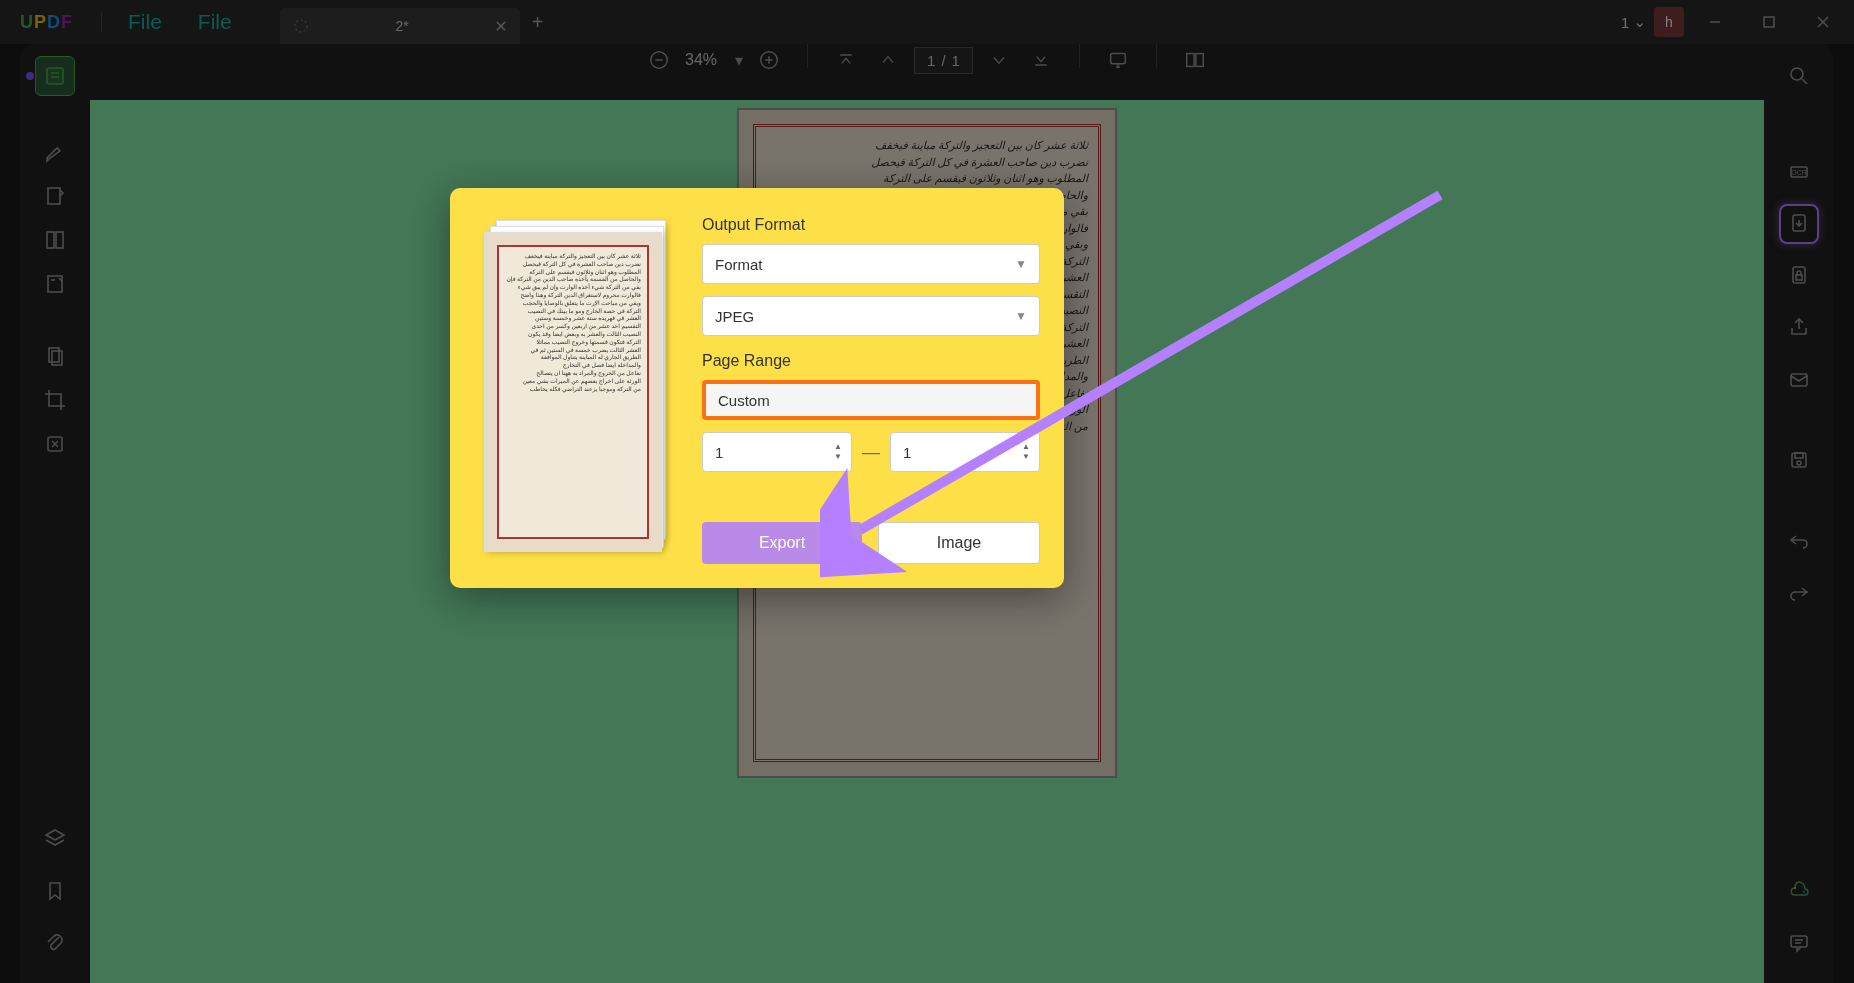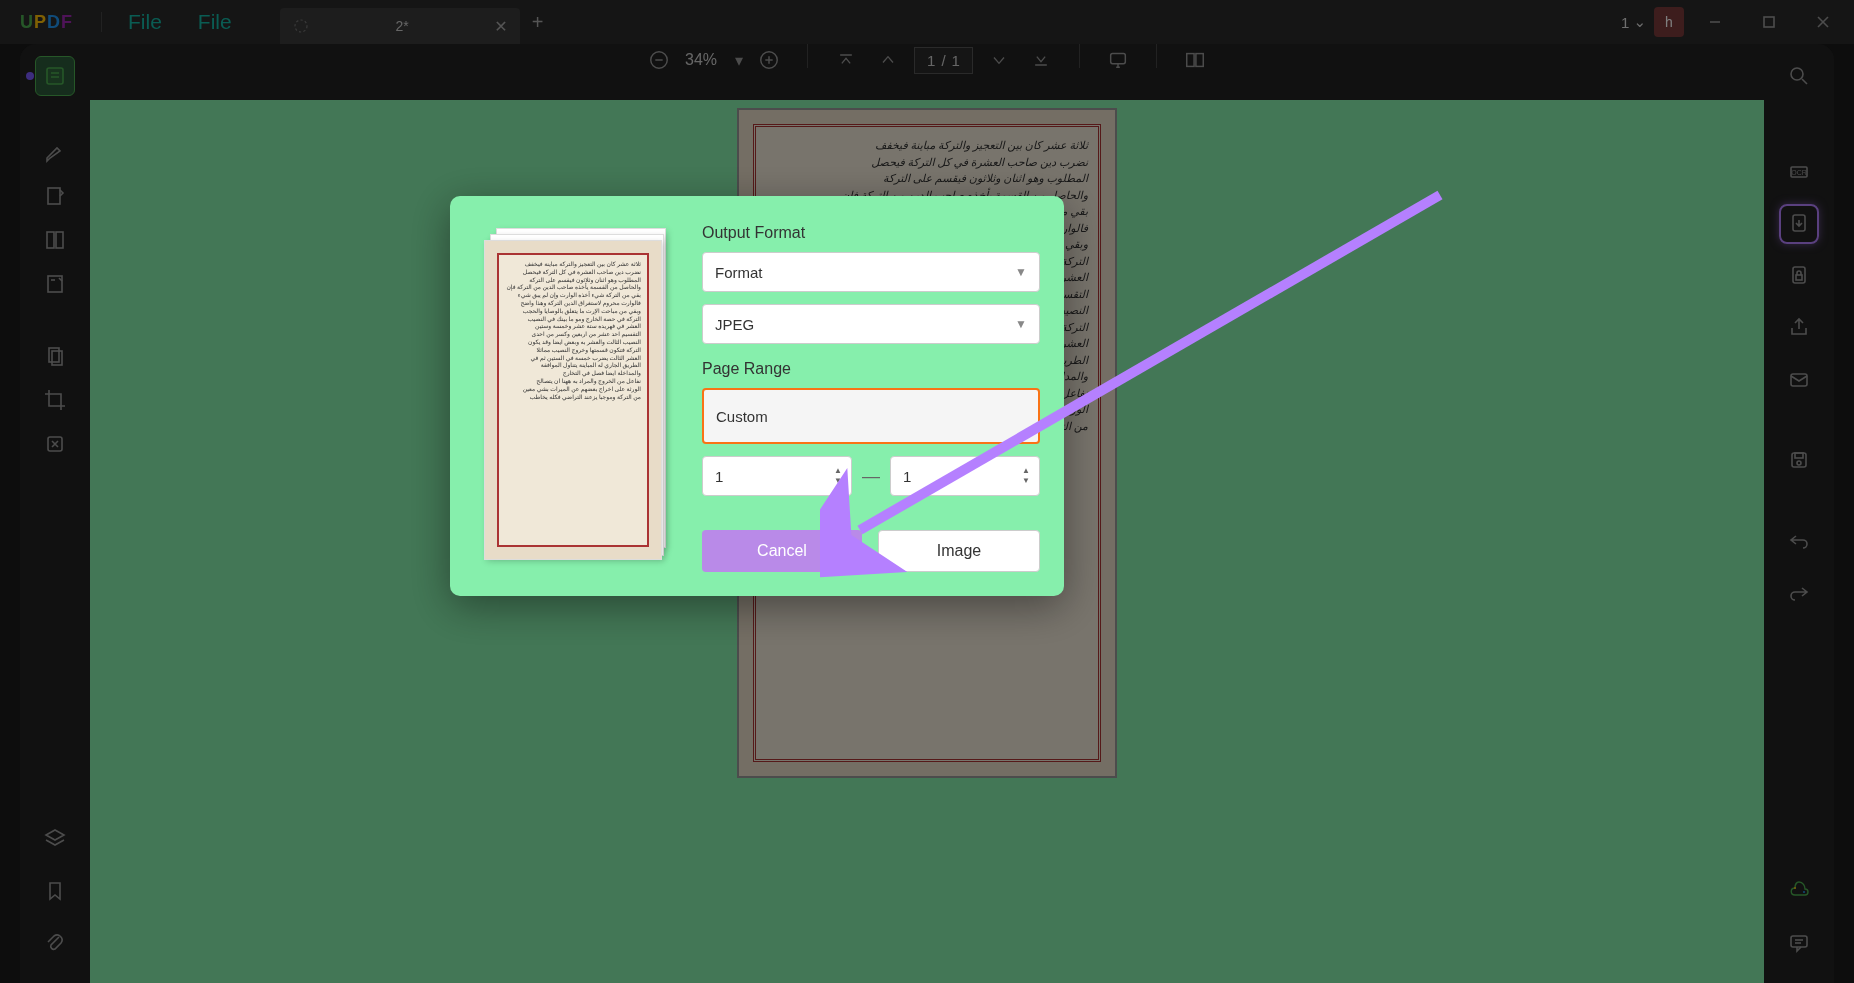--- a/index.html
+++ b/index.html
@@ -53,37 +53,37 @@
 
 .canvas { position:absolute; left:70px; right:70px; top:56px; bottom:0; background:#86efac; display:flex; justify-content:center; padding-top:8px;font-style:italic; }
 .page-img { width: 380px; height: 670px; background: #e8dcc8; border: 2px solid #999; position:relative; }
 .page-inner { position:absolute; inset:14px; border: 3px double #a33; background:#f0e8d8; padding:10px; font-size:11px; line-height:1.5; color:#333; direction:rtl; text-align:right; font-family: serif; overflow:hidden; }
 
 
 .overlay { position: fixed; inset: 0; background: rgba(0,0,0,0.5); z-index: 10; }
 
 
 .dialog {
-  position: fixed; z-index: 20; left: 450px; top: 196px; width: 614px; height: 400px;
-  background: #86efac; border-radius: 10px; box-shadow: 0 10px 40px rgba(0,0,0,0.4);
+  position: fixed; z-index: 20; left: 450px; top: 188px; width: 614px; height: 400px;
+  background: #fde047; border-radius: 10px; box-shadow: 0 10px 40px rgba(0,0,0,0.4);
   display: flex; padding: 24px;
 }
 .dlg-preview { width: 200px; display:flex; align-items:flex-start; justify-content:center; padding-top:8px; }
 .preview-stack { position:relative; width:180px; height:330px; }
 .preview-pg { position:absolute; background:#fff; border:1px solid #ddd; box-shadow: 2px 2px 6px rgba(0,0,0,0.15); }
 .preview-pg.p3 { left:12px; top:0; width:170px; height:320px; }
 .preview-pg.p2 { left:6px; top:6px; width:174px; height:322px; }
 .preview-pg.p1 { left:0; top:12px; width:178px; height:320px; background:#e8dcc8; }
 .preview-inner { position:absolute; inset:12px; border:2px double #a33; background:#f0e8d8; font-size:6px; line-height:1.3; padding:6px; color:#333; direction:rtl; overflow:hidden; font-family:serif; }
 
 .dlg-form { flex:1; padding-left: 28px; display:flex; flex-direction:column; }
 .dlg-label { font-size: 16px; color: #333; margin-bottom: 10px; margin-top: 4px; }
 .dlg-select { width: 100%; height: 40px; border: 1px solid #ccc; border-radius: 4px; background:#fff; padding: 0 12px; font-size: 15px; color:#333; display:flex; align-items:center; justify-content:space-between; margin-bottom: 12px; cursor:pointer; position:relative; }
 .dlg-select .caret { color:#888; font-size:12px; }
-.dlg-input { width: 100%; height: 56px; border: 2px solid #f97316; border-radius: 4px; background:#f5f5f5; padding: 0 12px; font-size: 15px; color:#333; display:flex; align-items:center; margin-bottom:12px; }
+.dlg-input { width: 100%; height: 40px; border: 4px solid #f97316; border-radius: 4px; background:#f5f5f5; padding: 0 12px; font-size: 15px; color:#333; display:flex; align-items:center; margin-bottom:12px; }
 .range-row { display:flex; align-items:center; gap:10px; margin-bottom: 24px; }
 .spinner { flex:1; height:40px; border:1px solid #ccc; border-radius:4px; background:#fff; display:flex; align-items:center; padding:0 8px 0 12px; font-size:15px; color:#333; position:relative; }
 .spinner-btns { display:flex; flex-direction:column; margin-left:auto; }
 .spinner-btns span { font-size:8px; color:#666; line-height:1; cursor:pointer; padding:1px; }
 .dash { color:#666; font-size:18px; }
 .dlg-buttons { display:flex; gap:16px; margin-top:auto; }
 .btn { flex:1; height:42px; border-radius:4px; font-size:16px; display:flex; align-items:center; justify-content:center; cursor:pointer; }
 .btn-primary { background:#b98ae8; color:#fff; }
 .btn-secondary { background:#fff; border:1px solid #ccc; color:#333; }
 
@@ -442,21 +442,21 @@
       <div class="dash">—</div>
       <div class="spinner">
         <span>1</span>
         <div class="spinner-btns">
           <span>▲</span>
           <span>▼</span>
         </div>
       </div>
     </div>
     <div class="dlg-buttons">
-      <div class="btn btn-primary">Cancel</div>
+      <div class="btn btn-primary">Export</div>
       <div class="btn btn-secondary">Image</div>
     </div>
   </div>
 </div>
 
 <svg class="annotation-arrow" style="left:820px; top:180px; width:650px; height:400px;">
   <defs>
     <marker id="arrowhead" markerWidth="12" markerHeight="12" refX="2" refY="6" orient="auto">
       <path d="M0,0 L12,6 L0,12 L3,6 Z" fill="#b580ff"></path>
     </marker>

